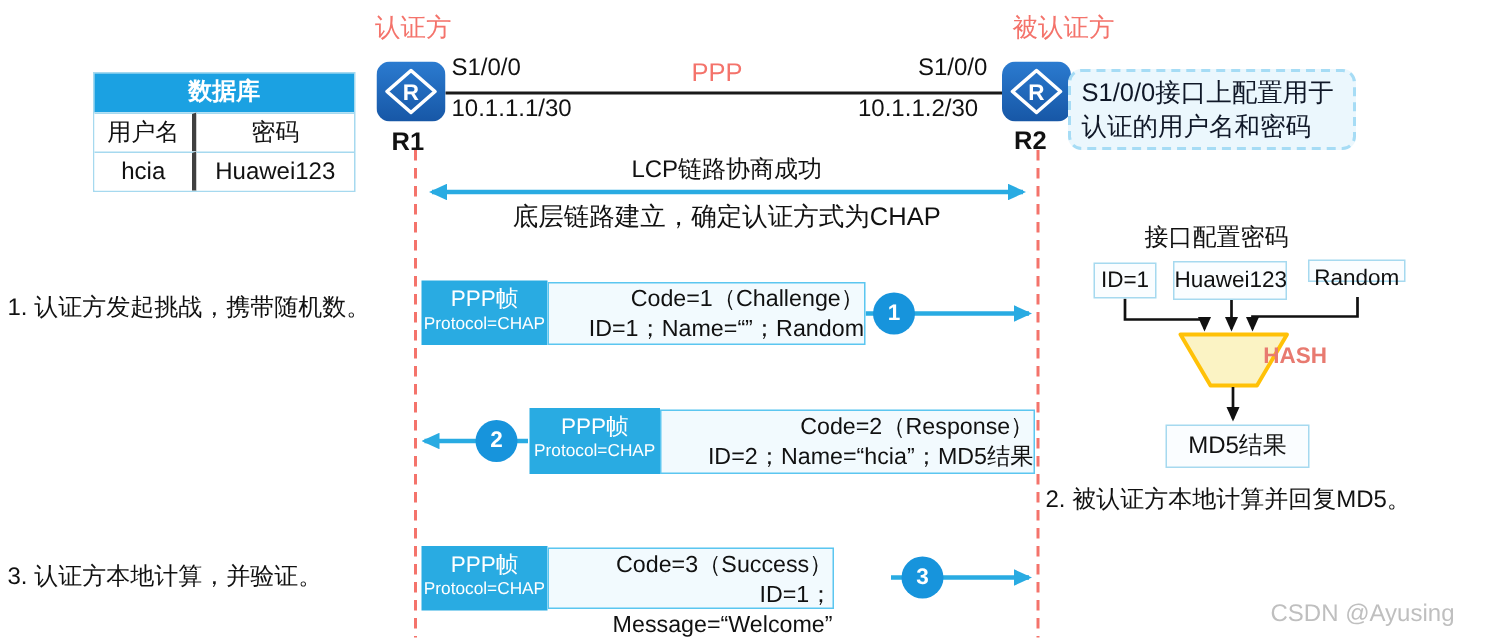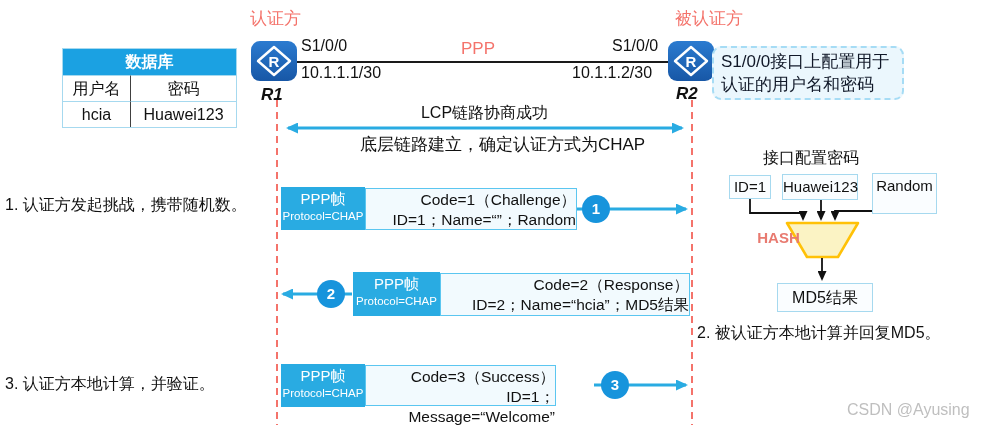--- a/index.html
+++ b/index.html
@@ -4,31 +4,31 @@
 <style>
   html,body{margin:0;padding:0;background:#fff;}
   #canvas{
     position:relative;width:990px;height:427px;overflow:hidden;background:#fff;
     font-family:"Liberation Sans","DejaVu Sans",sans-serif;color:#111;
   }
   .abs{position:absolute;}
   svg.overlay{position:absolute;left:0;top:0;width:990px;height:427px;pointer-events:none;}
   .red-lbl{color:#F4736B;font-size:17px;}
   .iface{font-size:16px;color:#111;}
-  .router-name{font-size:17px;font-weight:bold;color:#111;font-style:italic;}
+  .router-name{font-size:17px;font-weight:bold;color:#111;}
   .center-txt{text-align:center;}
   .lcp1{font-size:16px;color:#111;}
   .lcp2{font-size:17px;color:#111;}
   .step{font-size:16px;color:#111;white-space:nowrap;}
   
   .db{left:62px;top:48px;width:175px;border:1px solid #A6D9EF;box-sizing:border-box;}
   .db-title{background:#1BA1E2;color:#fff;font-weight:bold;font-size:16px;text-align:center;height:26px;line-height:26px;}
   .db-row{display:flex;}
   .db-cell{box-sizing:border-box;border-top:1px solid #A6D9EF;font-size:16px;text-align:center;height:26px;line-height:25px;background:#fff;}
-  .db-c1{width:68px;border-right:1px solid #404040;}
+  .db-c1{width:68px;border-right:3px solid #404040;}
   .db-c2{width:105px;}
   
   .note{left:712px;top:46px;width:192px;box-sizing:border-box;background:#EBF7FD;border:2px dashed #A6DCF5;border-radius:9px;padding:2px 7px;font-size:17px;line-height:23px;color:#101828;}
   
   .ppp-box{background:#29ABE2;color:#fff;text-align:center;box-sizing:border-box;}
   .ppp-box .t1{font-size:15px;font-weight:normal;margin-top:3px;}
   .ppp-box .t2{font-size:11.5px;margin-top:1px;}
   .frame-content{background:#F2FAFE;border:1.5px solid #5BC6F0;box-sizing:border-box;text-align:right;font-size:15.5px;line-height:20px;padding-top:1px;color:#111;}
   .badge{width:28px;height:28px;border-radius:50%;background:#1794DC;color:#fff;font-weight:bold;font-size:15px;text-align:center;line-height:28px;}
   
@@ -113,21 +113,21 @@
       <div class="db-cell db-c2">Huawei123</div>
     </div>
   </div>
 
   <div class="abs note">
     <div>S1/0/0接口上配置用于</div>
     <div>认证的用户名和密码</div>
   </div>
 
   <div class="abs lcp1 center-txt" style="left:277px;top:103px;width:415px;">LCP链路协商成功</div>
-  <div class="abs lcp2 center-txt" style="left:295px;top:133px;width:415px;text-align:center;">底层链路建立，确定认证方式为CHAP</div>
+  <div class="abs lcp2 center-txt" style="left:277px;top:133px;width:415px;text-align:center;">底层链路建立，确定认证方式为CHAP</div>
 
   <div class="abs step" style="left:5px;top:195px;">1. 认证方发起挑战，携带随机数。</div>
   <div class="abs step" style="left:697px;top:323px;">2. 被认证方本地计算并回复MD5。</div>
   <div class="abs step" style="left:5px;top:374px;">3. 认证方本地计算，并验证。</div>
 
   <div class="abs ppp-box" style="left:281px;top:187px;width:84px;height:43px;">
     <div class="t1">PPP帧</div>
     <div class="t2">Protocol=CHAP</div>
   </div>
   <div class="abs frame-content" style="left:365px;top:188px;width:212px;height:42px;">
@@ -152,19 +152,19 @@
   </div>
   <div class="abs frame-content" style="left:365px;top:365px;width:191px;height:41px;">
     <div>Code=3（Success）</div>
     <div>ID=1；Message=“Welcome”</div>
   </div>
   <div class="abs badge" style="left:601px;top:371px;">3</div>
 
   <div class="abs hash-title" style="left:763px;top:148px;">接口配置密码</div>
   <div class="abs in-box" style="left:729px;top:175px;width:42px;height:24px;line-height:22px;">ID=1</div>
   <div class="abs in-box" style="left:782px;top:174px;width:76px;height:26px;line-height:24px;">Huawei123</div>
-  <div class="abs in-box" style="left:872px;top:173px;width:65px;height:41px;line-height:23px;">Random</div>
-  <div class="abs hash-lbl" style="left:743px;top:229px;width:71px;text-align:center;">HASH</div>
+  <div class="abs in-box" style="left:872px;top:173px;width:65px;height:15px;line-height:23px;">Random</div>
+  <div class="abs hash-lbl" style="left:828px;top:229px;width:71px;text-align:center;">HASH</div>
   <div class="abs in-box" style="left:777px;top:283px;width:96px;height:29px;line-height:27px;font-size:16px;">MD5结果</div>
 
   <div class="abs watermark" style="left:847px;top:401px;">CSDN @Ayusing</div>
 
 </div>
 
 </body></html>

